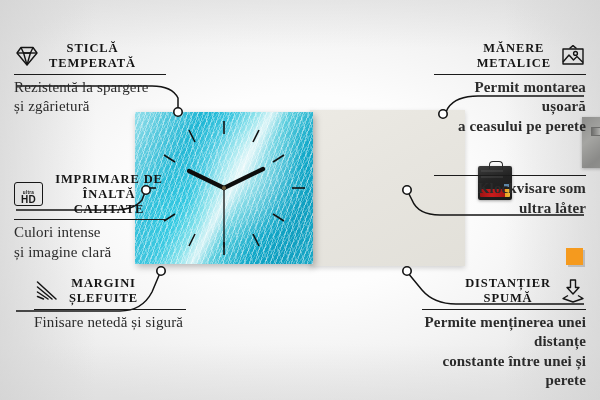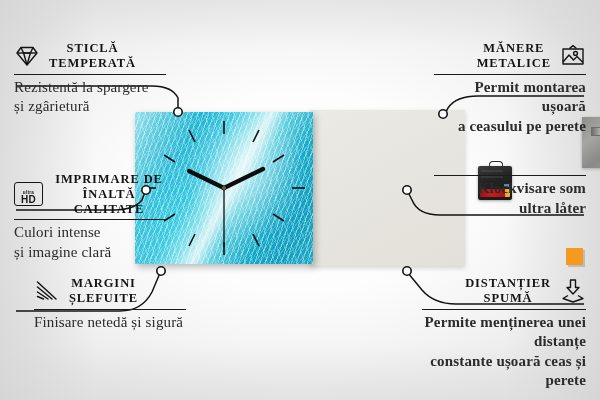--- a/index.html
+++ b/index.html
@@ -397,16 +397,16 @@
         <svg viewBox="0 0 26 26">
           <g fill="none" stroke="#141414" stroke-width="1.4" stroke-linejoin="round">
             <path d="M10.5 2 h5 v7.5 h3.5 L13 16 L7 9.5 h3.5 Z"></path>
             <path d="M8 17.5 L3 20.5 L13 24 L23 20.5 L18 17.5"></path>
           </g>
         </svg>
       </span>
     </div>
     <div class="rule"></div>
     <div class="desc">Permite menținerea unei distanțe
-constante ușoară ceas și perete</div>
+constante între unei și perete</div>
   </div>
 
 </div>
 
 </body></html>

